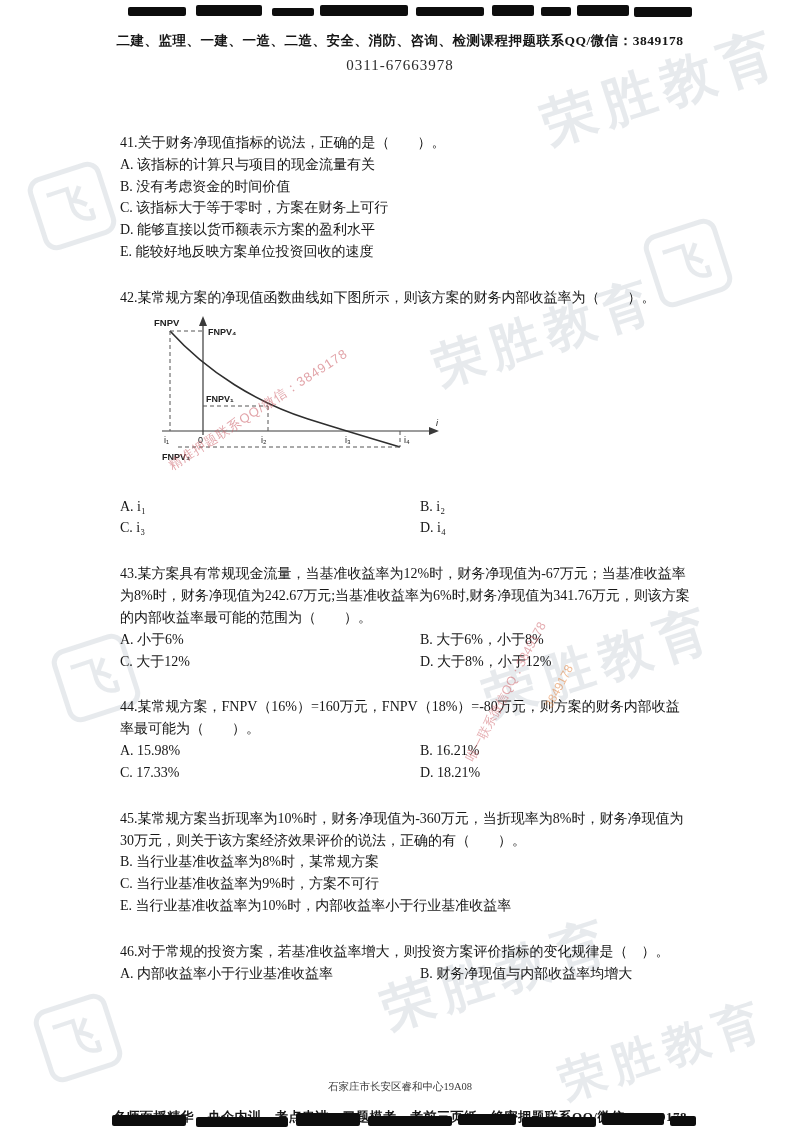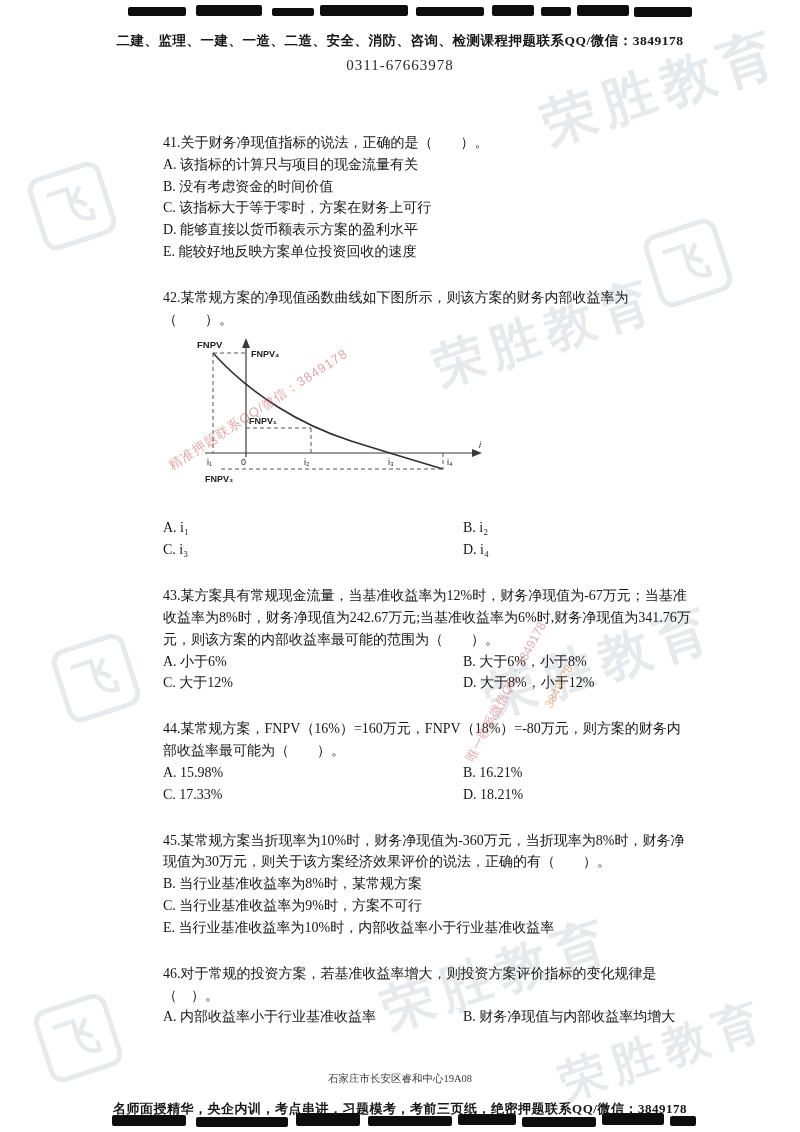--- a/index.html
+++ b/index.html
@@ -12,26 +12,26 @@
       white-space:nowrap;transform:rotate(-18deg);letter-spacing:8px;pointer-events:none;}
   .wm-logo{position:absolute;z-index:1;width:66px;height:66px;border:5px solid rgba(184,192,202,0.34);
       border-radius:14px;display:flex;align-items:center;justify-content:center;
       font-size:42px;font-weight:bold;color:rgba(184,192,202,0.34);transform:rotate(-18deg);pointer-events:none;}
   .wm-red{position:absolute;z-index:3;white-space:nowrap;transform-origin:left center;
       font-family:"Liberation Sans","DejaVu Sans",sans-serif;pointer-events:none;}
   
   .header{position:relative;z-index:2;text-align:center;padding-top:32px;}
   .header-line1{font-size:13.5px;font-weight:bold;letter-spacing:0.5px;}
   .header-line2{font-size:15px;margin-top:7px;color:#2a2a2a;letter-spacing:1px;}
-  .footer{position:absolute;left:0;right:0;bottom:8px;z-index:2;text-align:center;}
+  .footer{position:absolute;left:0;right:0;bottom:0;z-index:2;text-align:center;}
   .footer-address{font-size:10.5px;color:#3a3a3a;margin-bottom:14px;}
   .footer-promo{font-size:13px;font-weight:bold;margin-bottom:6px;letter-spacing:0.5px;}
   
   .content{position:relative;z-index:2;margin:58px 108px 0 120px;font-size:14px;line-height:1.56;}
-  .q{margin-bottom:24px;margin-left:43px;}
+  .q{margin-bottom:24px;}
   .stem{margin:0;}
   .opts p{margin:0;}
   .grid2{display:grid;grid-template-columns:300px 1fr;}
   .fig-wrap{margin:4px 0 8px 28px;position:relative;z-index:2;}
   svg text{font-family:"Liberation Sans","DejaVu Sans",sans-serif;}
 </style>
 </head>
 <body>
 
 <div class="page">

